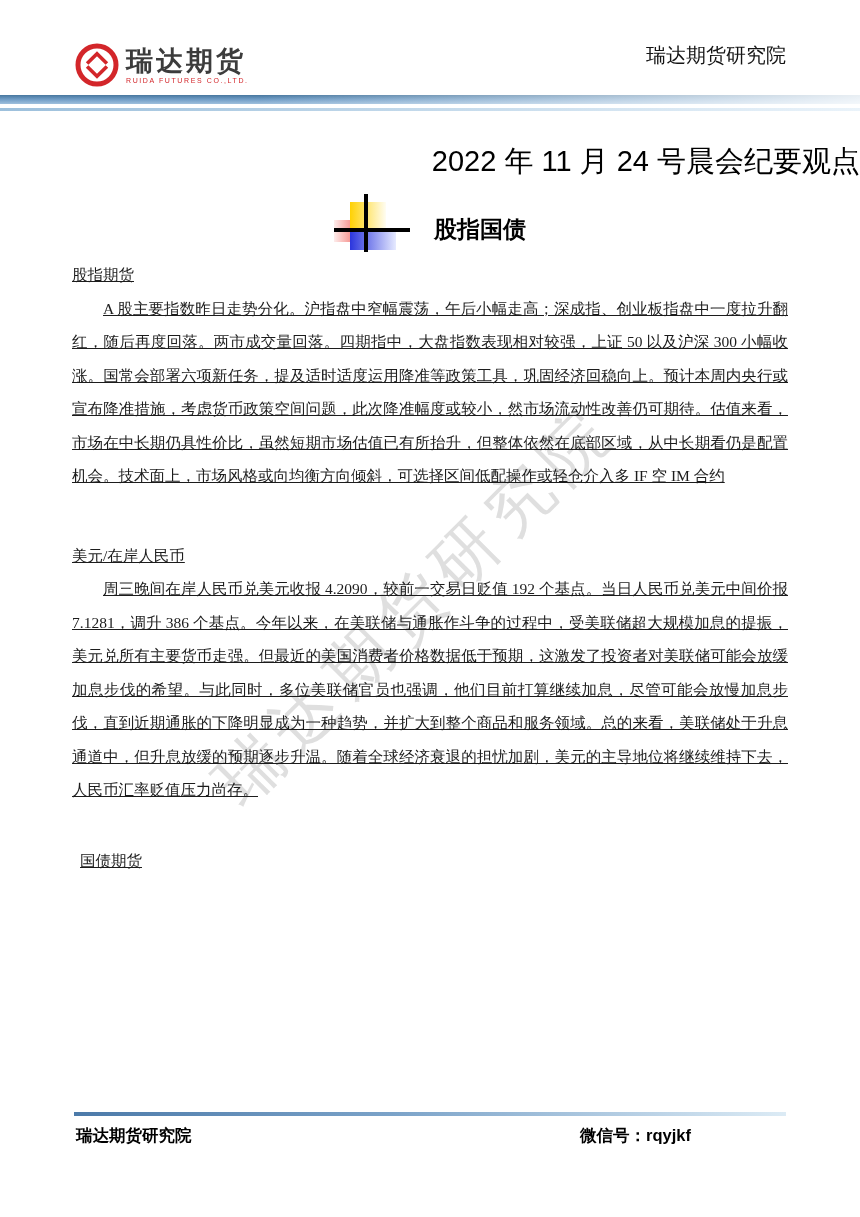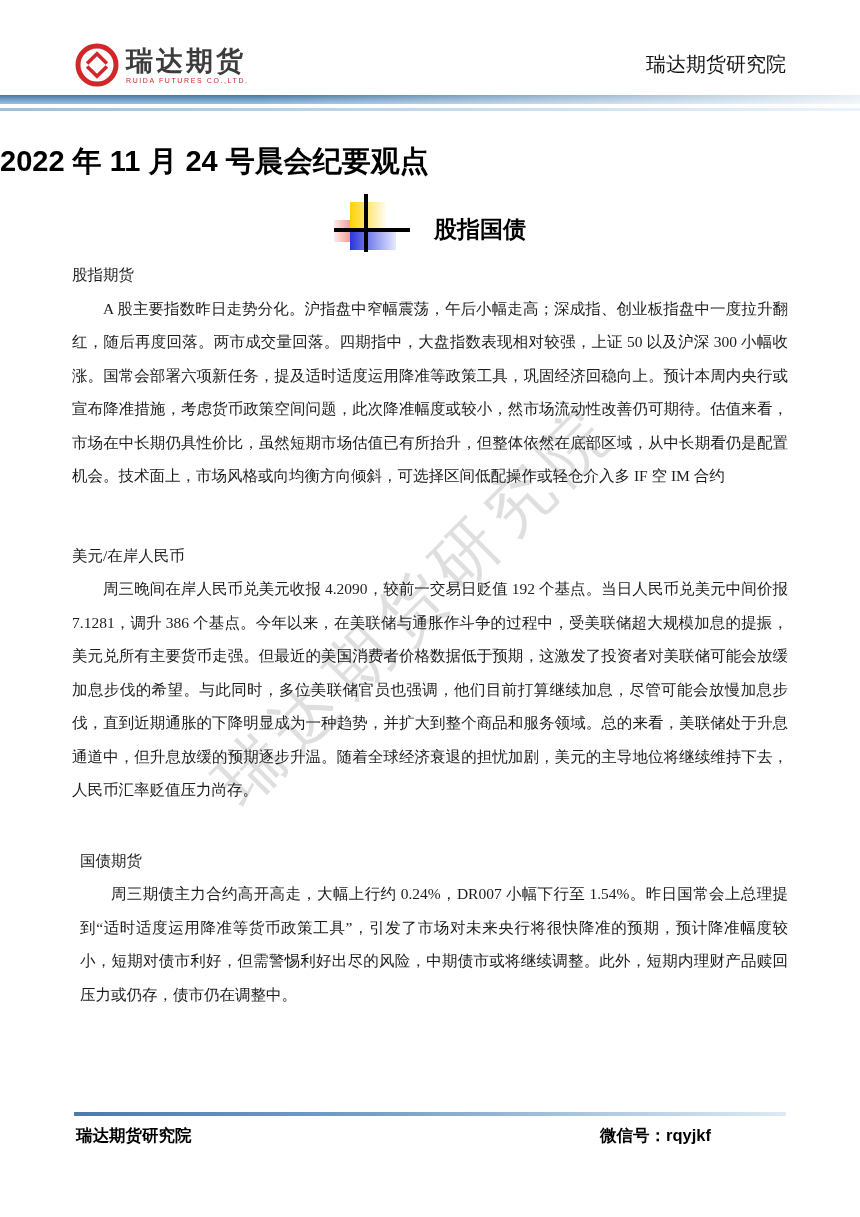--- a/index.html
+++ b/index.html
@@ -4,21 +4,21 @@
 <style>
   html,body { margin:0; padding:0; background:#ffffff; }
   .page {
     position:relative; width:860px; height:1217px; background:#ffffff;
     overflow:hidden; font-family:"Liberation Serif","DejaVu Serif",serif;
   }
 
   
   .header {
     position:absolute; top:42px; left:74px; right:74px;
-    display:flex; justify-content:space-between; align-items:center;
+    display:flex; justify-content:space-between; align-items:flex-start;
   }
   .logo { display:flex; align-items:center; }
   .logo-mark { width:46px; height:46px; flex:0 0 auto; }
   .logo-text { margin-left:6px; }
   .logo-cn {
     font-family:"Liberation Sans","DejaVu Sans",sans-serif;
     font-weight:bold; font-size:27px; line-height:30px; letter-spacing:3px; color:#3c3c3c;
   }
   .logo-en {
     font-family:"Liberation Sans","DejaVu Sans",sans-serif;
@@ -36,23 +36,23 @@
       linear-gradient(to right, rgba(255,255,255,0) 0%, rgba(255,255,255,0) 30%, rgba(255,255,255,0.88) 100%),
       linear-gradient(to bottom, #47779e 0%, #6d9ac4 45%, #9fc0dd 100%);
   }
   .bar-thin {
     position:absolute; top:108px; left:0; width:860px; height:3px;
     background:linear-gradient(to right, #9dc0dc 0%, #eaf3fa 100%);
   }
 
   
   .title {
-    position:absolute; top:123px; left:0; width:100%; text-align:left;
+    position:absolute; top:123px; left:0; width:100%; text-align:right;
     font-family:"Liberation Sans","DejaVu Sans",sans-serif;
-    font-weight:bold; font-size:29px; color:#000;
+    font-weight:normal; font-size:29px; color:#000;
   }
   .banner {
     position:absolute; top:194px; left:0; width:100%;
     display:flex; justify-content:center; align-items:center;
   }
   .axis-icon { position:relative; width:76px; height:58px; flex:0 0 auto; }
   .sq-yellow { position:absolute; left:16px; top:8px;  width:36px; height:28px;
     background:linear-gradient(to right,#ffd103,#fffdf2); }
   .sq-red    { position:absolute; left:0;    top:26px; width:30px; height:22px;
     background:linear-gradient(to left,#f0544d,#fdeceb); }
@@ -71,39 +71,40 @@
     transform:translate(-50%,-50%) rotate(-45deg);
     font-size:66px; letter-spacing:10px; color:#c5c5c5; opacity:0.55;
     white-space:nowrap;
   }
 
   
   .content {
     position:absolute; top:258px; left:72px; width:716px; z-index:1;
     font-size:15.5px; line-height:33.5px; color:#1c1c1c;
     text-align:justify;
+    text-decoration:underline;
   }
   .sec-heading { margin:0; }
   .para { margin:0; text-indent:2em; }
   .sec-2 { margin-top:46px; }
   .sec-3 { margin-top:37px;margin-left:8px; }
 
   
   .footer-line {
     position:absolute; top:1112px; left:74px; width:712px; height:4px;
     background:linear-gradient(to right,#4c7aa9 0%, #7ba3c9 45%, #dcebf5 100%);
   }
   .footer-row {
     position:absolute; top:1125px; left:0; width:860px; height:30px;
     font-family:"Liberation Sans","DejaVu Sans",sans-serif;
     font-weight:bold; font-size:16.5px; color:#000;
   }
   .f-left  { position:absolute; left:76px; }
   .f-mid   { position:absolute; left:340px; }
-  .f-right { position:absolute; left:600px;text-align:center; }
+  .f-right { position:absolute; left:580px;text-align:center; }
 </style>
 </head>
 <body>
 
 <div class="page">
 
   <div class="header">
     <div class="logo">
       <svg class="logo-mark" viewBox="0 0 46 46" xmlns="http://www.w3.org/2000/svg" aria-hidden="true">
         <circle cx="23" cy="23" r="19" fill="none" stroke="#d3262a" stroke-width="5"></circle>
@@ -145,21 +146,20 @@
       <p class="para">A 股主要指数昨日走势分化。沪指盘中窄幅震荡，午后小幅走高；深成指、创业板指盘中一度拉升翻红，随后再度回落。两市成交量回落。四期指中，大盘指数表现相对较强，上证 50 以及沪深 300 小幅收涨。国常会部署六项新任务，提及适时适度运用降准等政策工具，巩固经济回稳向上。预计本周内央行或宣布降准措施，考虑货币政策空间问题，此次降准幅度或较小，然市场流动性改善仍可期待。估值来看，市场在中长期仍具性价比，虽然短期市场估值已有所抬升，但整体依然在底部区域，从中长期看仍是配置机会。技术面上，市场风格或向均衡方向倾斜，可选择区间低配操作或轻仓介入多 IF 空 IM 合约</p>
     </section>
 
     <section class="sec sec-2">
       <p class="sec-heading">美元/在岸人民币</p>
       <p class="para">周三晚间在岸人民币兑美元收报 4.2090，较前一交易日贬值 192 个基点。当日人民币兑美元中间价报 7.1281，调升 386 个基点。今年以来，在美联储与通胀作斗争的过程中，受美联储超大规模加息的提振，美元兑所有主要货币走强。但最近的美国消费者价格数据低于预期，这激发了投资者对美联储可能会放缓加息步伐的希望。与此同时，多位美联储官员也强调，他们目前打算继续加息，尽管可能会放慢加息步伐，直到近期通胀的下降明显成为一种趋势，并扩大到整个商品和服务领域。总的来看，美联储处于升息通道中，但升息放缓的预期逐步升温。随着全球经济衰退的担忧加剧，美元的主导地位将继续维持下去，人民币汇率贬值压力尚存。</p>
     </section>
 
     <section class="sec sec-3">
       <p class="sec-heading">国债期货</p>
-      <p class="para">周三期债主力合约高开高走，大幅上行约 0.24%，DR007 小幅下行至 1.54%。昨日国常会上总理提到“适时适度运用降准等货币政策工具”，引发了市场对未来央行将很快降准的预期，预计降准幅度较小，短期对债市利好，但需警惕利好出尽的风险，中期债市或将继续调整。此外，短期内理财产品赎回压力或仍存，债市仍在调整中。</p>
     </section>
 
   </main>
 
   <div class="footer-line"></div>
   <div class="footer-row">
     <span class="f-left">瑞达期货研究院</span>
     <span class="f-right"><span>微信号：</span><span>rqyjkf</span></span>
   </div>
 

